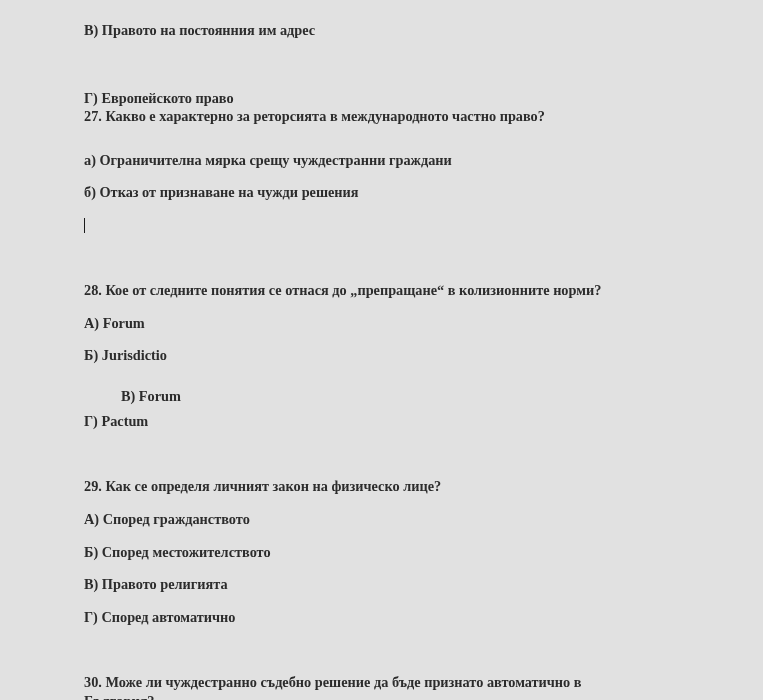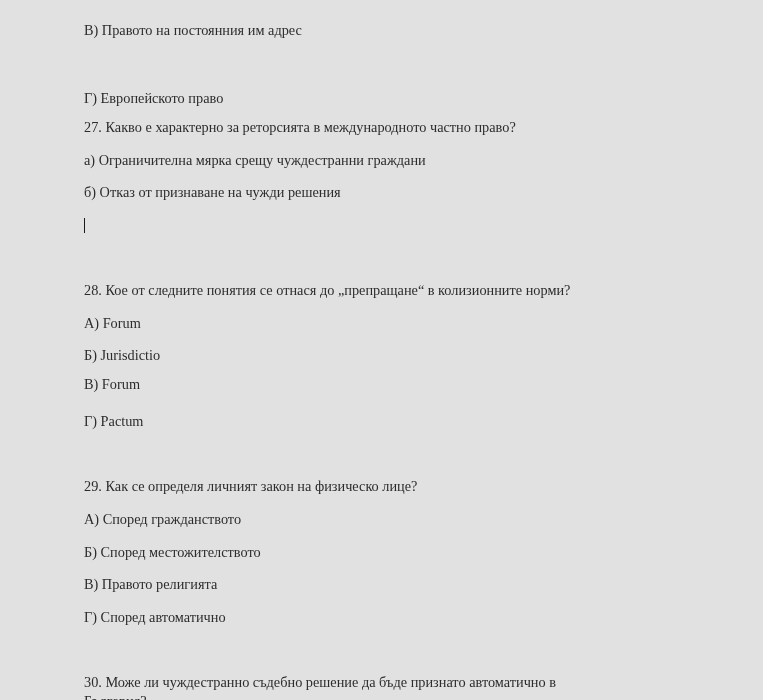--- a/index.html
+++ b/index.html
@@ -45,41 +45,41 @@
     background: #1a1a1a;
     vertical-align: -3px;
     margin-left: 0px;
   }
 
   .wrapline {
     position: absolute;
     left: 84px;
     width: 640px;
     font-size: 14.3px;
-    font-weight: 400;
+    font-weight: 700;
     line-height: 20px;
     color: #2c2c2c;
   }
 </style>
 </head>
 <body>
 
 <div id="page">
 
   <div class="doc-body">
 
     <div class="wrapline" style="top:20px;">
       <span>В) Правото на постоянния им адрес</span>
     </div>
 
     <div class="wrapline" style="top:52px;margin-top:36px;">
       <span>Г) Европейското право</span>
     </div>
 
-    <div class="wrapline" style="top:117px;">
+    <div class="wrapline" style="top:106px;">
       <span>27. Какво е характерно за реторсията в международното частно право?</span>
     </div>
 
     <div class="wrapline" style="top:150px;">
       <span>а) Ограничителна мярка срещу чуждестранни граждани</span>
     </div>
 
     <div class="wrapline" style="top:182px;">
       <span>б) Отказ от признаване на чужди решения</span>
     </div>
@@ -93,21 +93,21 @@
     </div>
 
     <div class="wrapline" style="top:313px;">
       <span>А) Forum</span>
     </div>
 
     <div class="wrapline" style="top:345px;">
       <span>Б) Jurisdictio</span>
     </div>
 
-    <div class="wrapline" style="top:374px;">
+    <div class="wrapline" style="top:386px;margin-left:37px;">
       <span>В) Forum</span>
     </div>
 
     <div class="wrapline" style="top:411px;">
       <span>Г) Pactum</span>
     </div>
 
     <div class="wrapline" style="top:476px;">
       <span>29. Как се определя личният закон на физическо лице?</span>
     </div>

